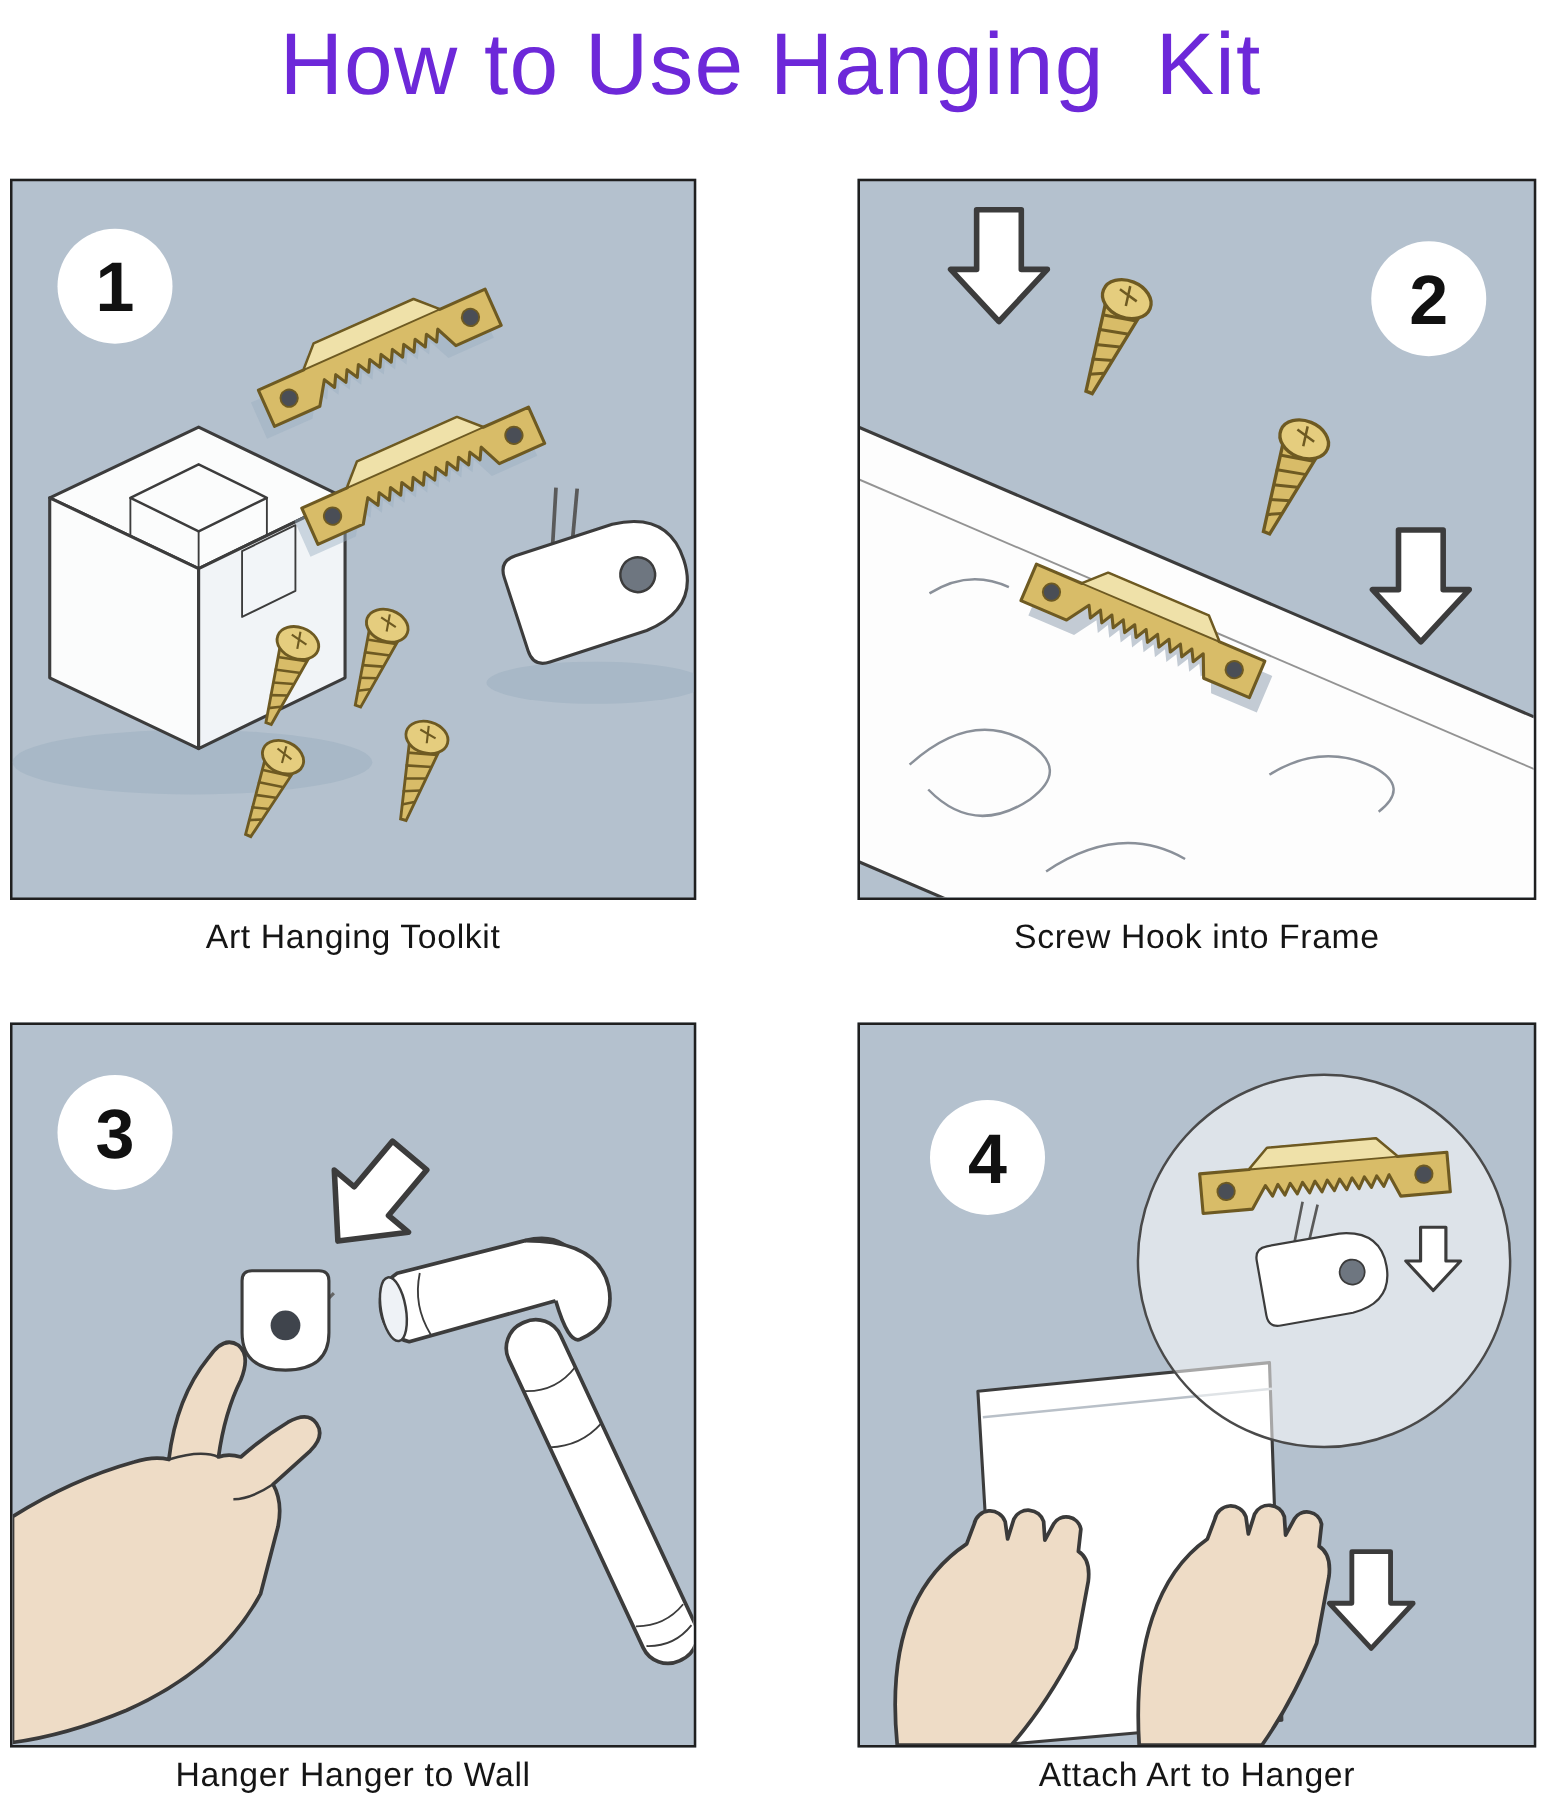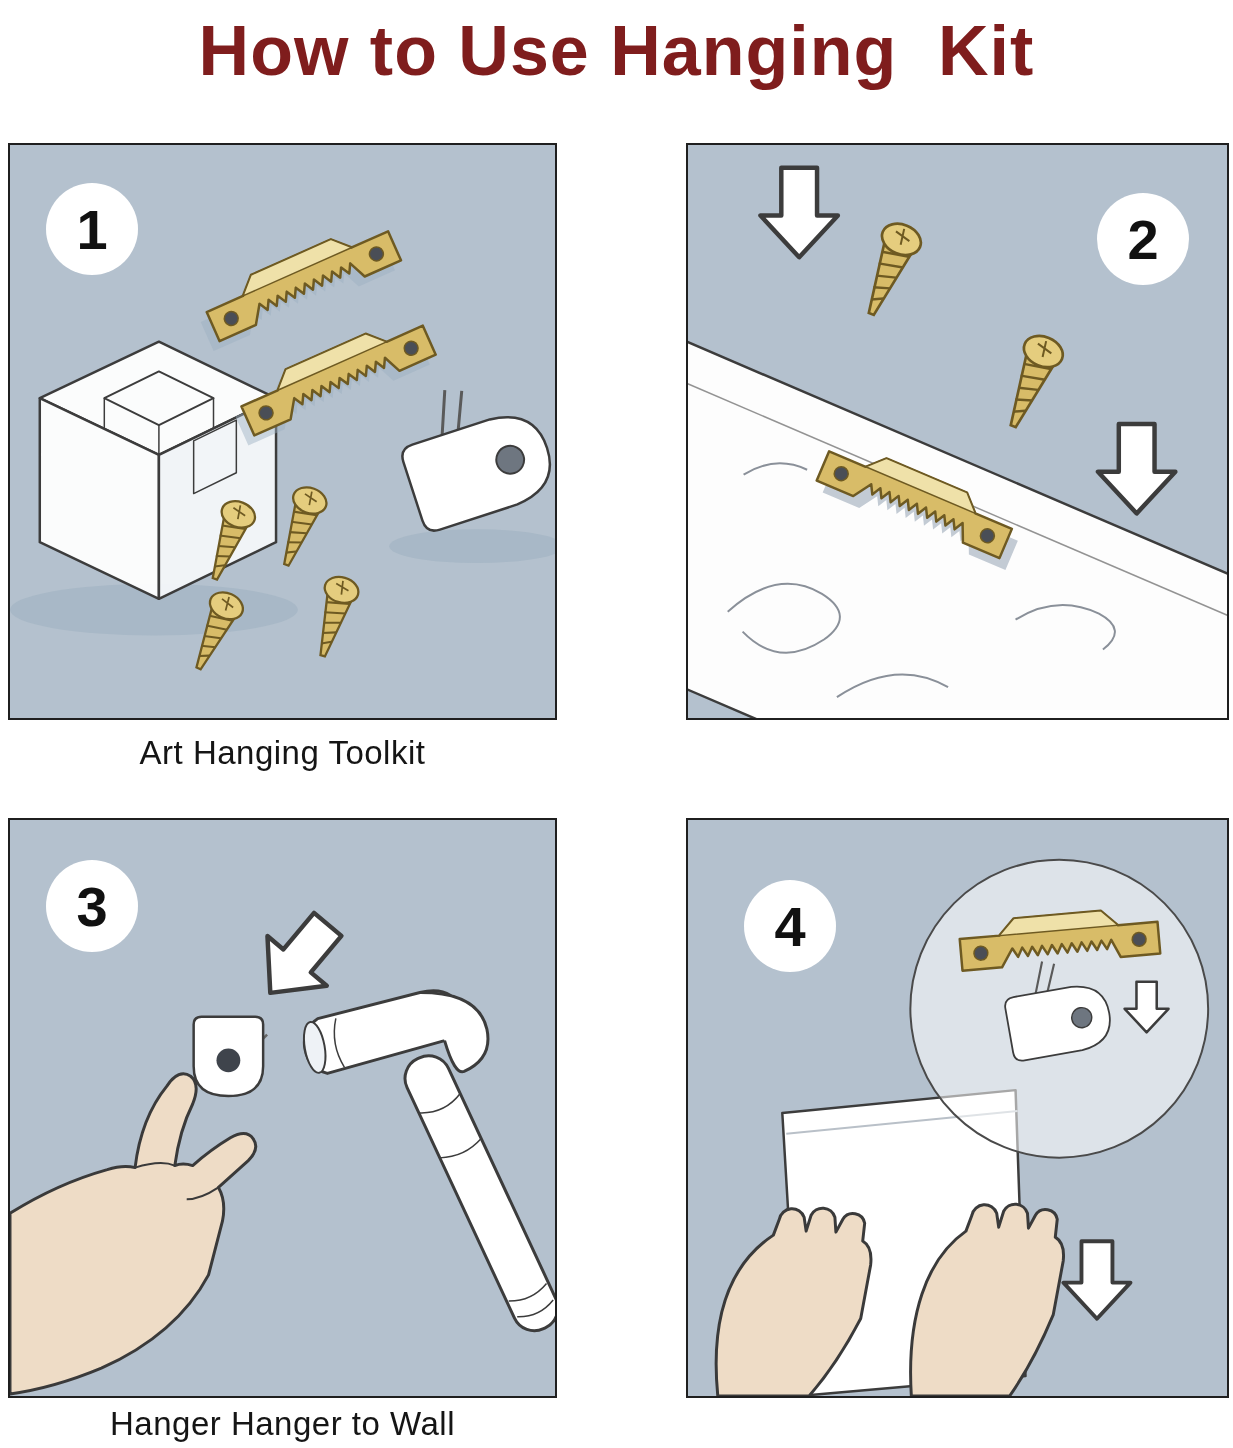--- a/index.html
+++ b/index.html
@@ -7,41 +7,41 @@
   body {
     width:1233px; height:1448px;
     background:#ffffff;
     font-family:"Liberation Sans", sans-serif;
     position:relative;
     overflow:hidden;
   }
   .title {
     position:absolute; top:0; left:0; width:100%;
     margin:0; text-align:center;
-    font-size:70px; font-weight:700; letter-spacing:1px;
-    color:#7f1d1d; line-height:102px;
+    font-size:70px; font-weight:400; letter-spacing:1px;
+    color:#6d28d9; line-height:102px;
     white-space:pre;
   }
   figure.step { position:absolute; margin:0; }
   .panel {
     position:relative;
     background:#b4c1ce;
     border:2px solid #1f1f1f;
     overflow:hidden;
   }
   .panel svg { display:block; width:100%; height:100%; }
   .f1 { left:8px;   top:143px; width:549px; }
   .f2 { left:686px; top:143px; width:543px; }
   .f3 { left:8px;   top:818px; width:549px; }
   .f4 { left:686px; top:818px; width:543px; }
   .f1 .panel, .f2 .panel { height:577px; }
   .f3 .panel, .f4 .panel { height:580px; }
   figcaption {
     text-align:center;
-    font-size:33px; font-weight:500; letter-spacing:.5px;
+    font-size:27px; font-weight:500; letter-spacing:.5px;
     color:#151515;
   }
   .f1 figcaption, .f2 figcaption { margin-top:14px; }
   .f3 figcaption, .f4 figcaption { margin-top:7px; }
   .badge {
     position:absolute;
     width:92px; height:92px; border-radius:50%;
     background:#ffffff;
     display:flex; align-items:center; justify-content:center;
     font-size:56px; font-weight:700; color:#111111;
@@ -167,20 +167,21 @@
         <path d="M-12,-26 L12,-26 L12,6 L26,6 L0,34 L-26,6 L-12,6 Z" fill="#ffffff" stroke="#3c3c3c" stroke-width="3" stroke-linejoin="round"></path>
       </g>
       <g transform="translate(452,320) scale(1.5)">
         <path d="M-12,-26 L12,-26 L12,6 L26,6 L0,34 L-26,6 L-12,6 Z" fill="#ffffff" stroke="#3c3c3c" stroke-width="3" stroke-linejoin="round"></path>
       </g>
     </svg>
     <div class="badge badge-2">
       <span>2</span>
     </div>
   </div>
+  <figcaption>Screw Hook into Frame</figcaption>
 </figure>
 
 <figure class="step f3">
   <div class="panel">
     <svg viewBox="0 0 549 580" preserveAspectRatio="none">
 
       <g transform="translate(295,135) rotate(40) scale(1.5)">
         <path d="M-12,-26 L12,-26 L12,6 L26,6 L0,34 L-26,6 L-12,6 Z" fill="#ffffff" stroke="#3c3c3c" stroke-width="3" stroke-linejoin="round"></path>
       </g>
 
@@ -251,13 +252,14 @@
       </g>
 
       <g transform="translate(412,458) scale(1.3)">
         <path d="M-12,-26 L12,-26 L12,6 L26,6 L0,34 L-26,6 L-12,6 Z" fill="#ffffff" stroke="#3c3c3c" stroke-width="3" stroke-linejoin="round"></path>
       </g>
     </svg>
     <div class="badge badge-4">
       <span>4</span>
     </div>
   </div>
+  <figcaption>Attach Art to Hanger</figcaption>
 </figure>
 
 </body></html>

